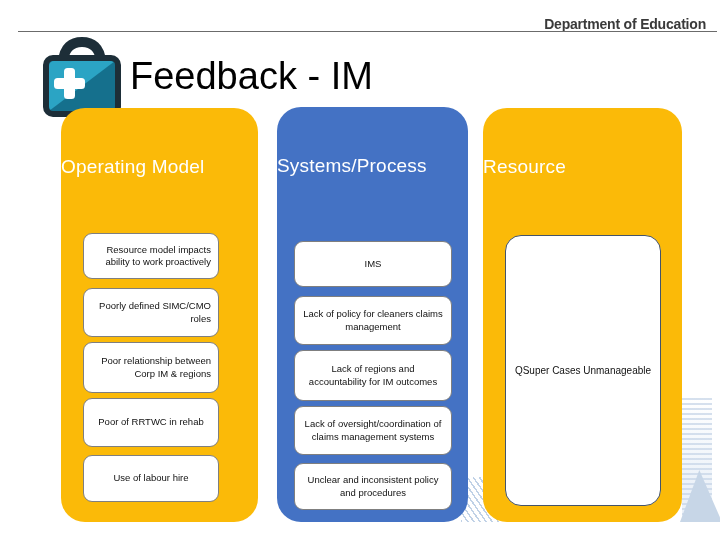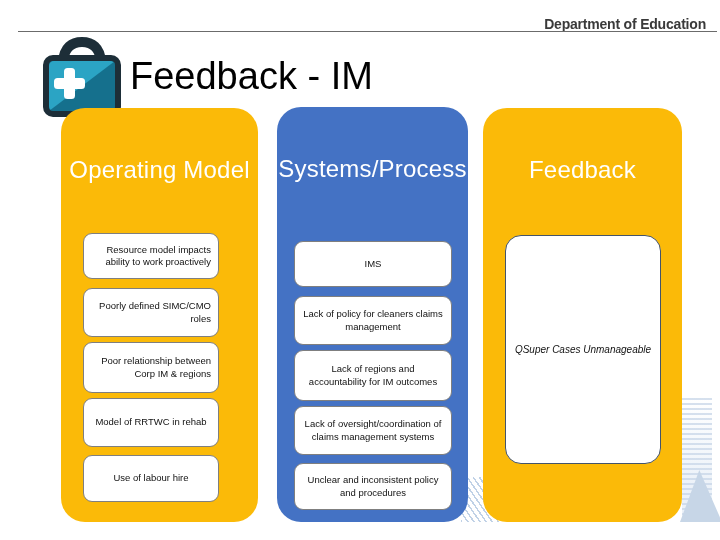--- a/index.html
+++ b/index.html
@@ -37,41 +37,41 @@
     background:repeating-linear-gradient(55deg, rgba(176,198,224,.8) 0 1.5px, rgba(255,255,255,0) 1.5px 5px);
   }
 
   .column { position:absolute; top:108px; height:414px; border-radius:24px; z-index:2; }
   .col-gold { background:#fbba08; }
   .col-blue { background:#4472c4; }
   .col-1 { left:61px;  width:197px; }
   .col-2 { left:277px; width:191px; top:107px; height:415px; }
   .col-3 { left:483px; width:199px; }
   .column-label {
-    position:absolute; top:48px; left:0; width:100%; text-align:center;
-    color:#ffffff; font-size:24px; letter-spacing:.2px;
+    position:absolute; top:48px; left:0; width:100%; 
+    color:#ffffff; font-size:19px; letter-spacing:.2px;
   }
 
   .card {
     position:absolute; z-index:3; background:#ffffff;
     border:1.5px solid #7f7f7f; border-radius:9px;
     display:flex; align-items:center; justify-content:center;
     text-align:center; font-size:9.5px; line-height:1.3; color:#111;
     padding:2px 7px; box-sizing:border-box;
   }
   .c1 { left:83px;  width:136px;text-align:right; }
   .c2 { left:294px; width:158px;margin-top:8px; }
   .r1 { top:233px; height:46px; }
   .r2 { top:288px; height:49px; }
   .r3 { top:342px; height:51px; }
   .r4 { top:398px; height:49px; }
   .r5 { top:455px; height:47px; }
   .card-external {
-    left:505px; top:235px; width:156px; height:229px;
-    border:1.5px solid #44546a; border-radius:16px; font-size:10px;font-style:italic;
+    left:505px; top:235px; width:156px; height:271px;
+    border:1.5px solid #44546a; border-radius:16px; font-size:10px;
   }
 </style>
 </head>
 <body>
 
 <div class="slide">
 
   <div class="brand">Department of Education</div>
   <div class="top-rule"></div>
 
@@ -94,27 +94,27 @@
   <div class="deco-triangle"></div>
   <div class="deco-hatch"></div>
 
   <div class="column col-1 col-gold">
     <div class="column-label">Operating Model</div>
   </div>
   <div class="column col-2 col-blue">
     <div class="column-label">Systems/Process</div>
   </div>
   <div class="column col-3 col-gold">
-    <div class="column-label">Feedback</div>
+    <div class="column-label">Resource</div>
   </div>
 
   <div class="card c1 r1">Resource model impacts ability to work proactively</div>
   <div class="card c1 r2">Poorly defined SIMC/CMO roles</div>
   <div class="card c1 r3">Poor relationship between Corp IM &amp; regions</div>
-  <div class="card c1 r4">Model of RRTWC in rehab</div>
+  <div class="card c1 r4">Poor of RRTWC in rehab</div>
   <div class="card c1 r5">Use of labour hire</div>
 
   <div class="card c2 r1">IMS</div>
   <div class="card c2 r2">Lack of policy for cleaners claims management</div>
   <div class="card c2 r3">Lack of regions and accountability for IM outcomes</div>
   <div class="card c2 r4">Lack of oversight/coordination of claims management systems</div>
   <div class="card c2 r5">Unclear and inconsistent policy and procedures</div>
 
   <div class="card card-external">QSuper Cases Unmanageable</div>
 

